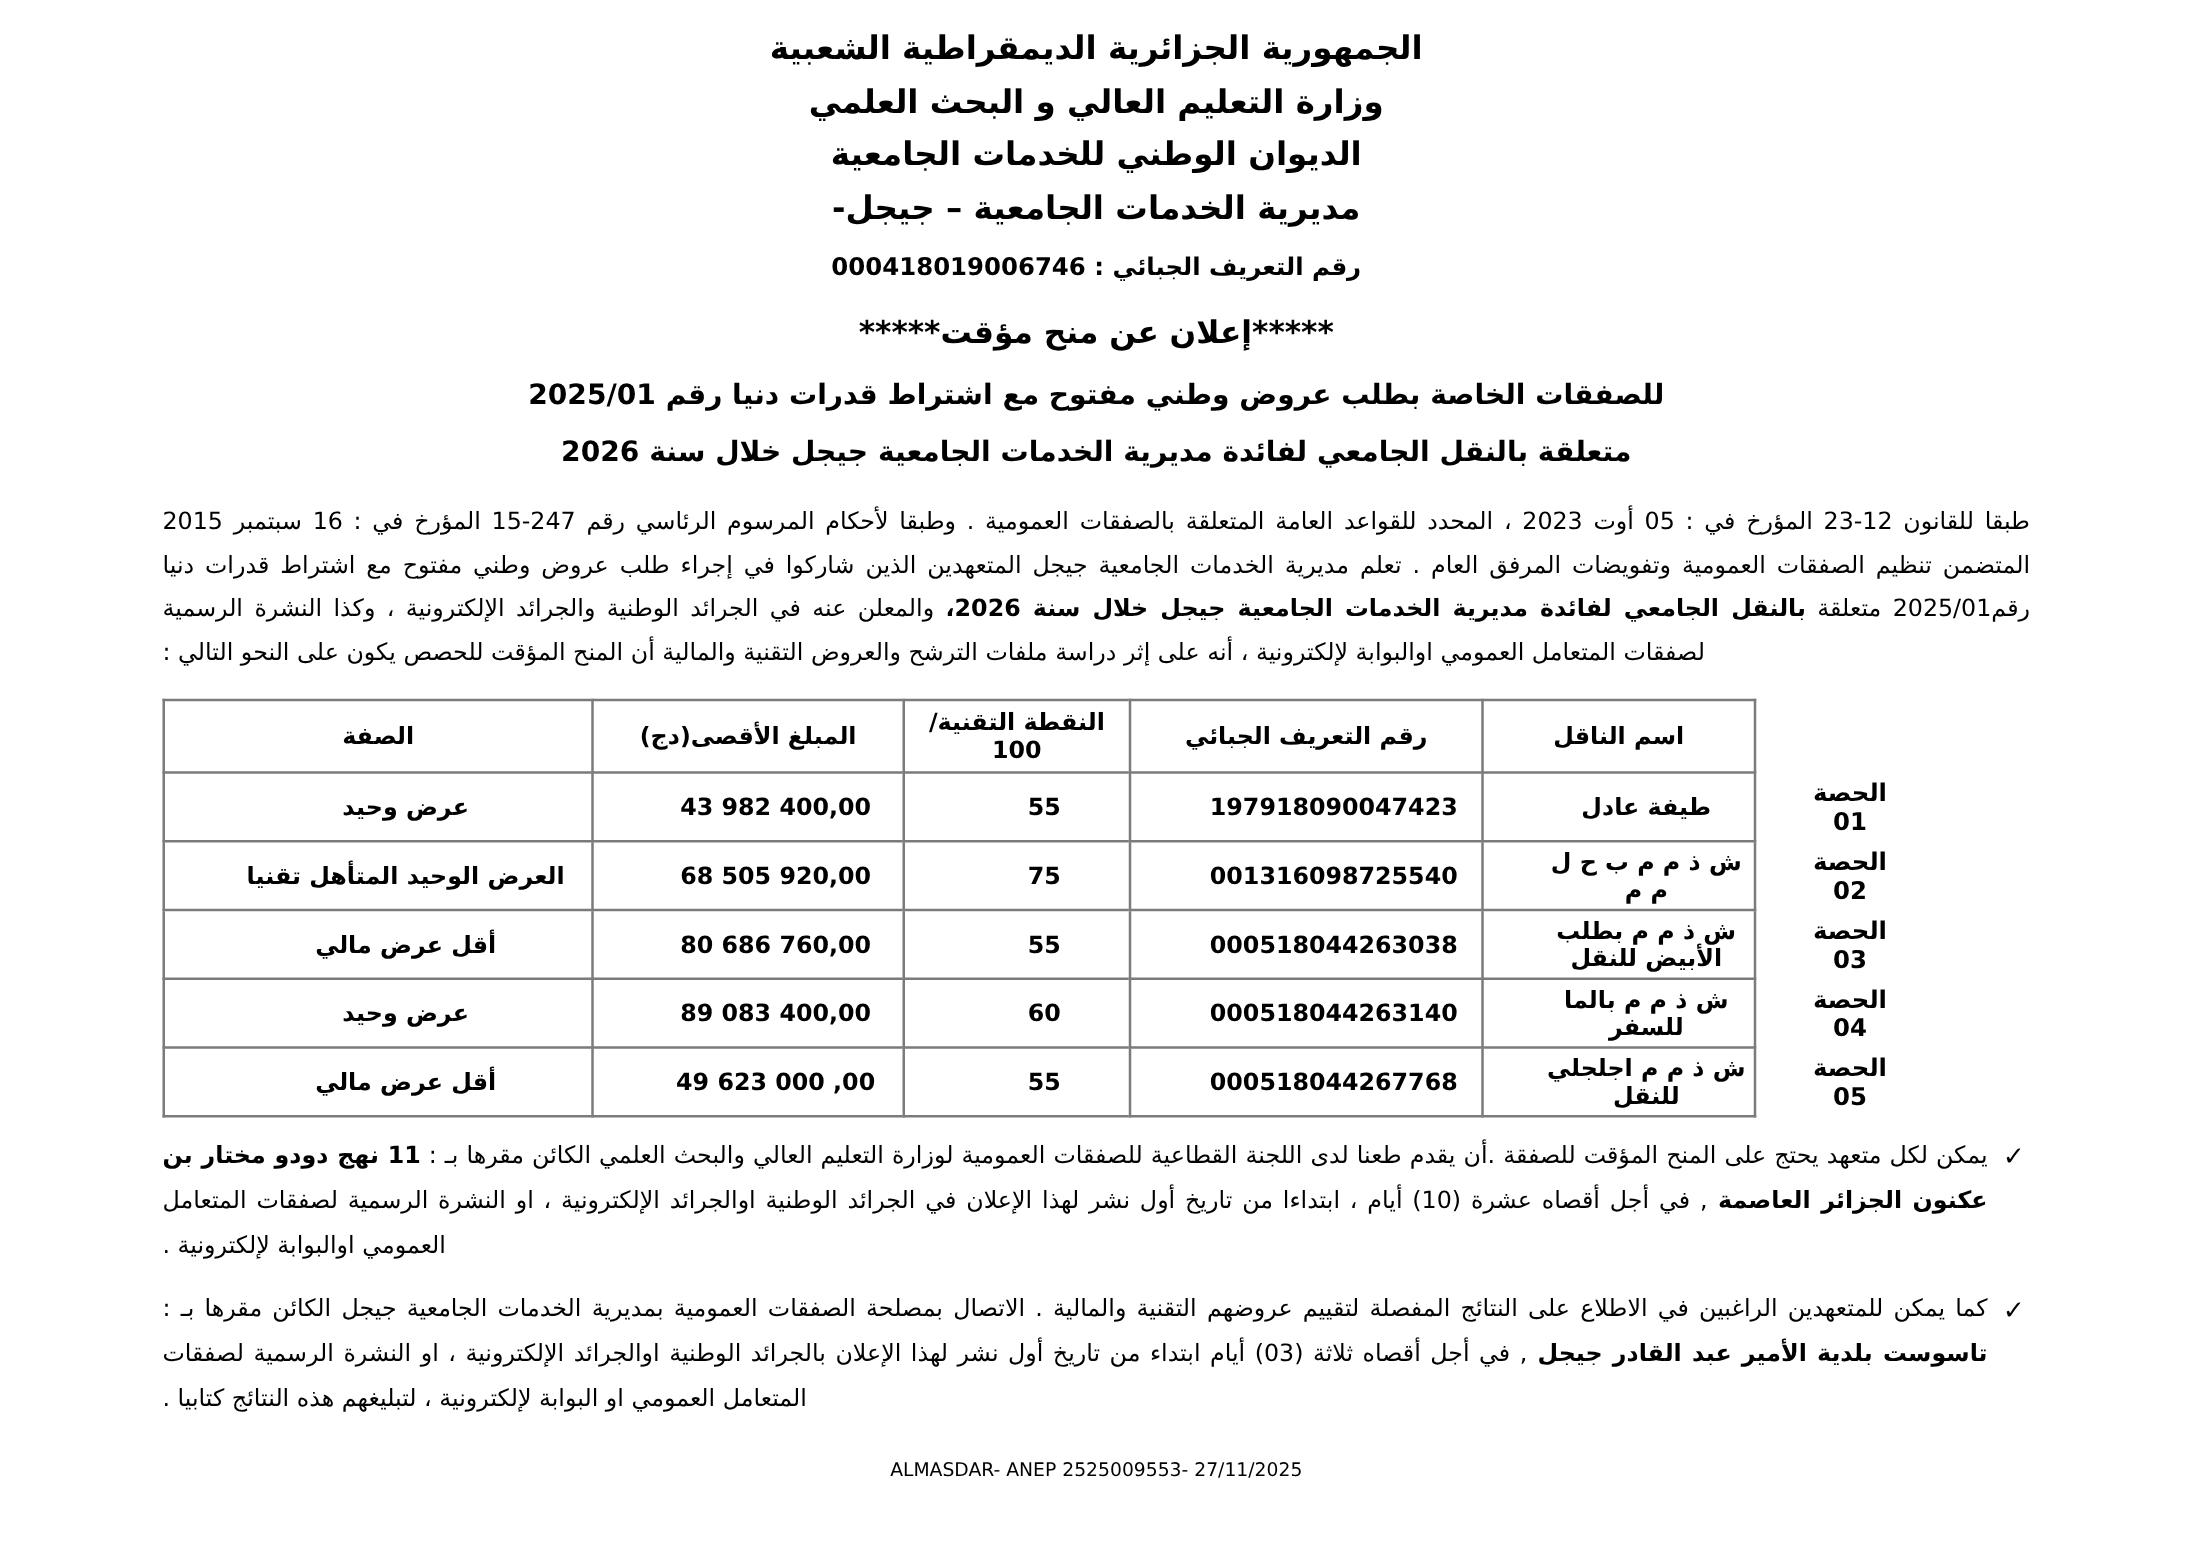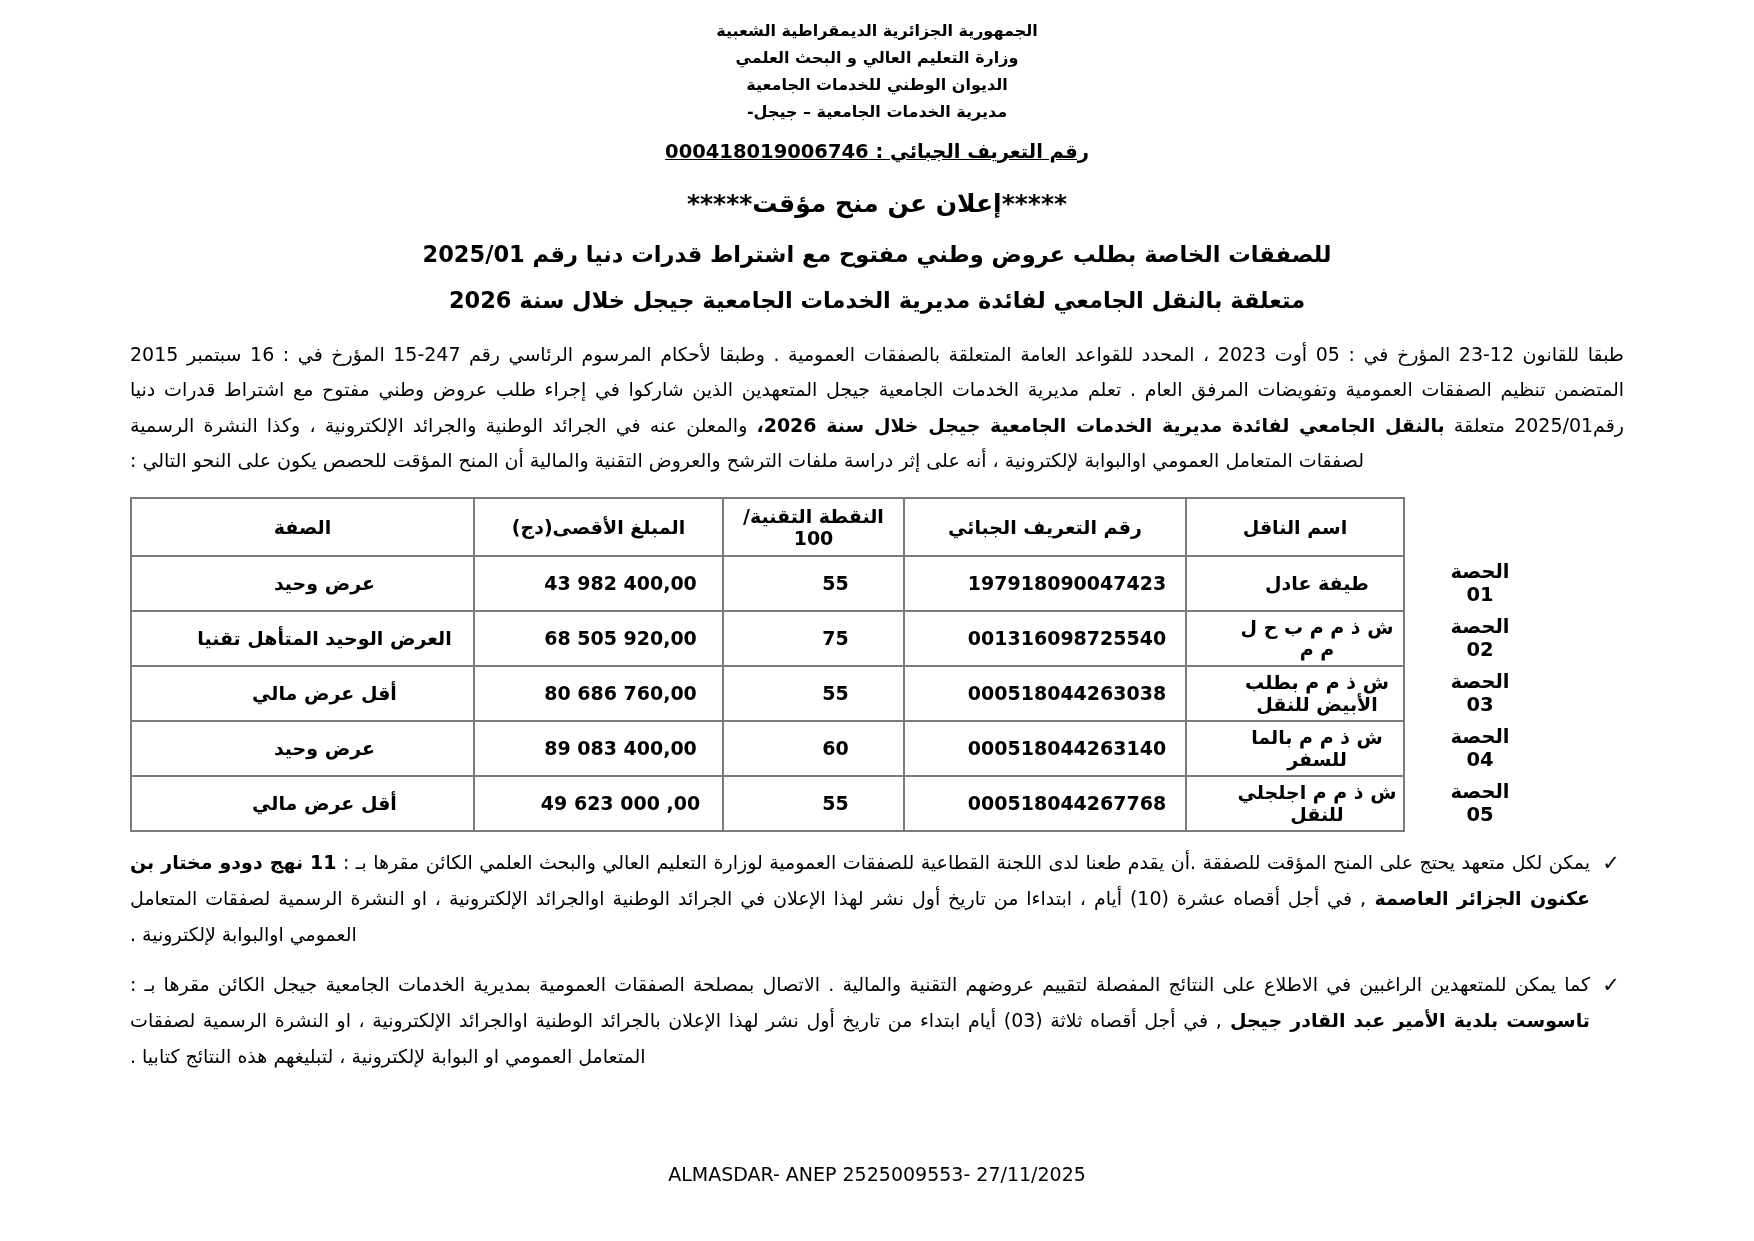--- a/index.html
+++ b/index.html
@@ -21,35 +21,34 @@
     width: 1754px;
     height: 1241px;
     box-sizing: border-box;
     padding: 18px 130px 0 130px;
     position: relative;
   }
 
   
   .letterhead {
     text-align: center;
-    font-size: 16px;
+    font-size: 26px;
     font-weight: 700;
     line-height: 1.56;
     letter-spacing: 0;
   }
   .letterhead div {
     margin: 0;
     padding: 1px 0;
   }
   .fiscal-line {
     text-align: center;
     font-size: 19.5px;
     font-weight: 700;
     margin-top: 14px;
-    text-decoration: underline;
   }
 
   .doc-title {
     text-align: center;
     font-size: 25px;
     font-weight: 700;
     margin-top: 26px;
     letter-spacing: 0px;
   }
   .doc-subtitle {
@@ -149,21 +148,21 @@
   }
   .note-text b { font-weight: 700; }
 
   
   .footer {
     position: absolute;
     left: 0;
     right: 0;
     bottom: 56px;
     text-align: center;
-    font-size: 19px;
+    font-size: 15px;
     font-weight: 400;
     direction: ltr;
   }
 </style>
 </head>
 <body>
 
 <div class="page">
 
   <div class="letterhead">

